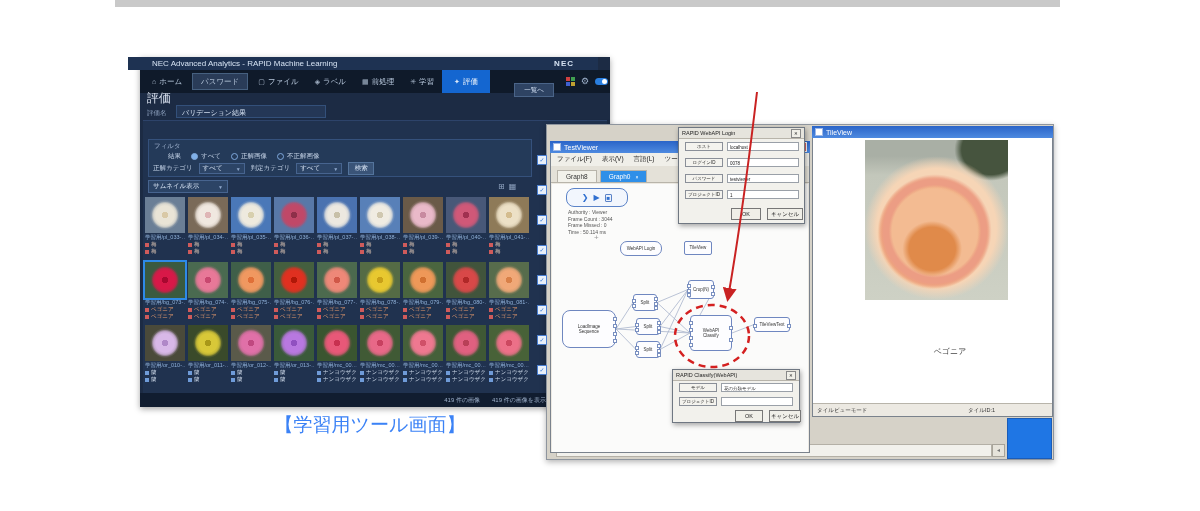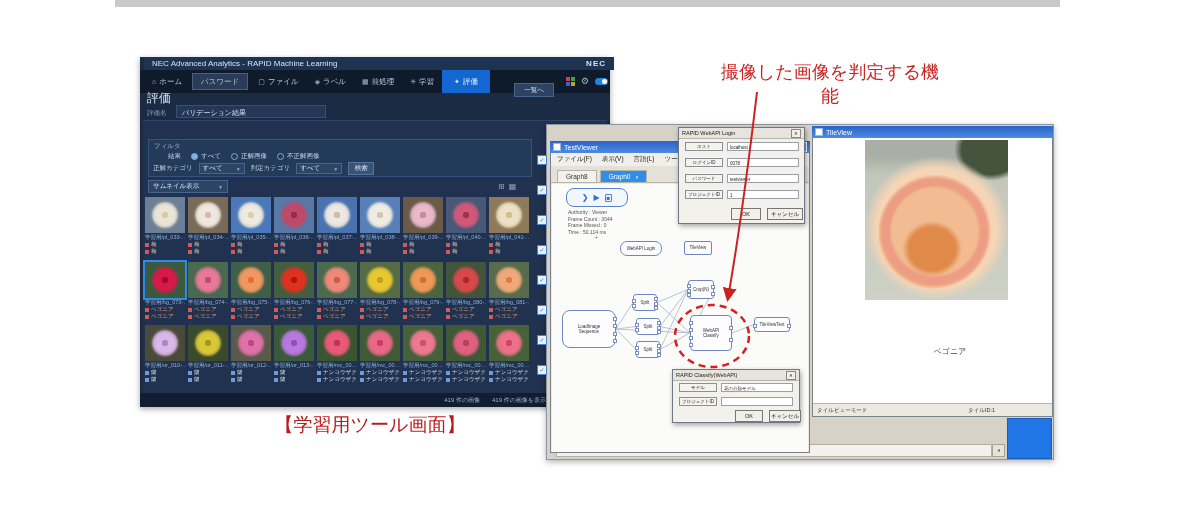--- a/index.html
+++ b/index.html
@@ -3,22 +3,22 @@
 <meta charset="utf-8">
 <style>
   html,body{margin:0;padding:0;background:#fff;}
   .stage{position:relative;width:1200px;height:511px;background:#fff;overflow:hidden;
          font-family:"Liberation Sans","DejaVu Sans",sans-serif;}
   .abs{position:absolute;}
   
   #topstrip{left:115px;top:0;width:945px;height:7px;background:#c9c9c9;}
   
   #mlwin{left:140px;top:57px;width:470px;height:350px;background:#1c2b44;box-shadow:0 2px 6px rgba(0,0,0,.35);}
-  #ml-title{left:144px;top:57px;width:470px;height:13px;background:#1e3252;color:#d5e2f2;
-            font-size:8px;line-height:13px;display:flex;justify-content:space-between;padding:0 8px;box-sizing:border-box;gap:27px;}
+  #ml-title{left:128px;top:57px;width:470px;height:13px;background:#1e3252;color:#d5e2f2;
+            font-size:8px;line-height:13px;display:flex;justify-content:space-between;padding:0 24px;box-sizing:border-box;gap:27px;}
   #ml-logo{font-weight:bold;letter-spacing:1px;}
   #ml-nav{left:140px;top:70px;width:470px;height:23px;background:#0f1a2a;display:flex;align-items:stretch;
           font-size:7.5px;color:#b8c8dc;padding-left:4px;box-sizing:border-box;}
   .navitem{display:flex;align-items:center;gap:3px;padding:0 8px;white-space:nowrap;}
   .navitem .navicon{font-size:7px;opacity:.85;}
   .navitem.boxed{background:#2a3c58;border:1px solid #46607f;margin:3px 2px;}
   .navitem.active{background:#1466d0;color:#fff;margin:0;padding:0 12px;}
   #ml-navicons{left:566px;top:73px;height:16px;display:flex;align-items:center;gap:6px;}
   .rgbsq{width:4px;height:4px;display:inline-block;}
   #gear{color:#9fb2cc;font-size:9px;}
@@ -121,21 +121,21 @@
   .drow{position:absolute;display:flex;gap:4px;align-items:center;}
   .dlbl{width:38px;height:9px;border:1px solid #8a8f98;background:#f4f3ee;font-size:4.5px;display:flex;
         align-items:center;justify-content:center;color:#222;box-sizing:border-box;}
   .dinp{width:72px;height:9px;border:1px solid #9aa0a8;background:#fff;font-size:4.5px;line-height:9px;
         padding-left:2px;color:#222;box-sizing:border-box;}
   .dbtn{position:absolute;height:10px;border:1px solid #777;background:#f0efe8;font-size:5.5px;color:#222;
         display:flex;align-items:center;justify-content:center;}
   
   #annot-text{left:716px;top:60px;width:228px;text-align:center;font-size:18px;font-weight:500;color:#c92222;z-index:60;}
   #annot-svg{left:0;top:0;z-index:55;pointer-events:none;}
-  .caption{font-size:19px;color:#b91c1c;text-align:center;z-index:5;}
+  .caption{font-size:19px;color:#3b82f6;text-align:center;z-index:5;}
   #cap-left{left:240px;top:412px;width:260px;}
   #cap-right{left:680px;top:466px;width:260px;}
 </style>
 </head>
 <body>
 
 <div class="stage">
   <div class="abs" id="topstrip"></div>
 
   <div class="abs" id="mlwin"></div>
@@ -675,21 +675,20 @@
         </div>
         <div class="drow" style="left: 6px; top: 27px;">
           <span class="dlbl">プロジェクトID</span>
           <span class="dinp"></span>
         </div>
       </div>
     <div class="dbtn" style="left:62px;top:40px;width:26px;">OK</div>
     <div class="dbtn" style="left:96px;top:40px;width:30px;">キャンセル</div>
   </div>
 
-  <div class="abs" id="annot-text">撮像した画像を判定する機能</div>
   <svg class="abs" id="annot-svg" width="1200" height="511">
     <defs>
       <marker id="arrhead" markerWidth="7" markerHeight="7" refX="5" refY="3.5" orient="auto">
         <path d="M0,0 L7,3.5 L0,7 Z" fill="#c92222"></path>
       </marker>
     </defs>
     <path d="M757,92 C749,160 739,235 728,298" stroke="#c92222" stroke-width="2" fill="none" marker-end="url(#arrhead)"></path>
     <ellipse cx="712" cy="336" rx="37" ry="31" fill="none" stroke="#d42020" stroke-width="2.5" stroke-dasharray="7 5"></ellipse>
   </svg>
 

